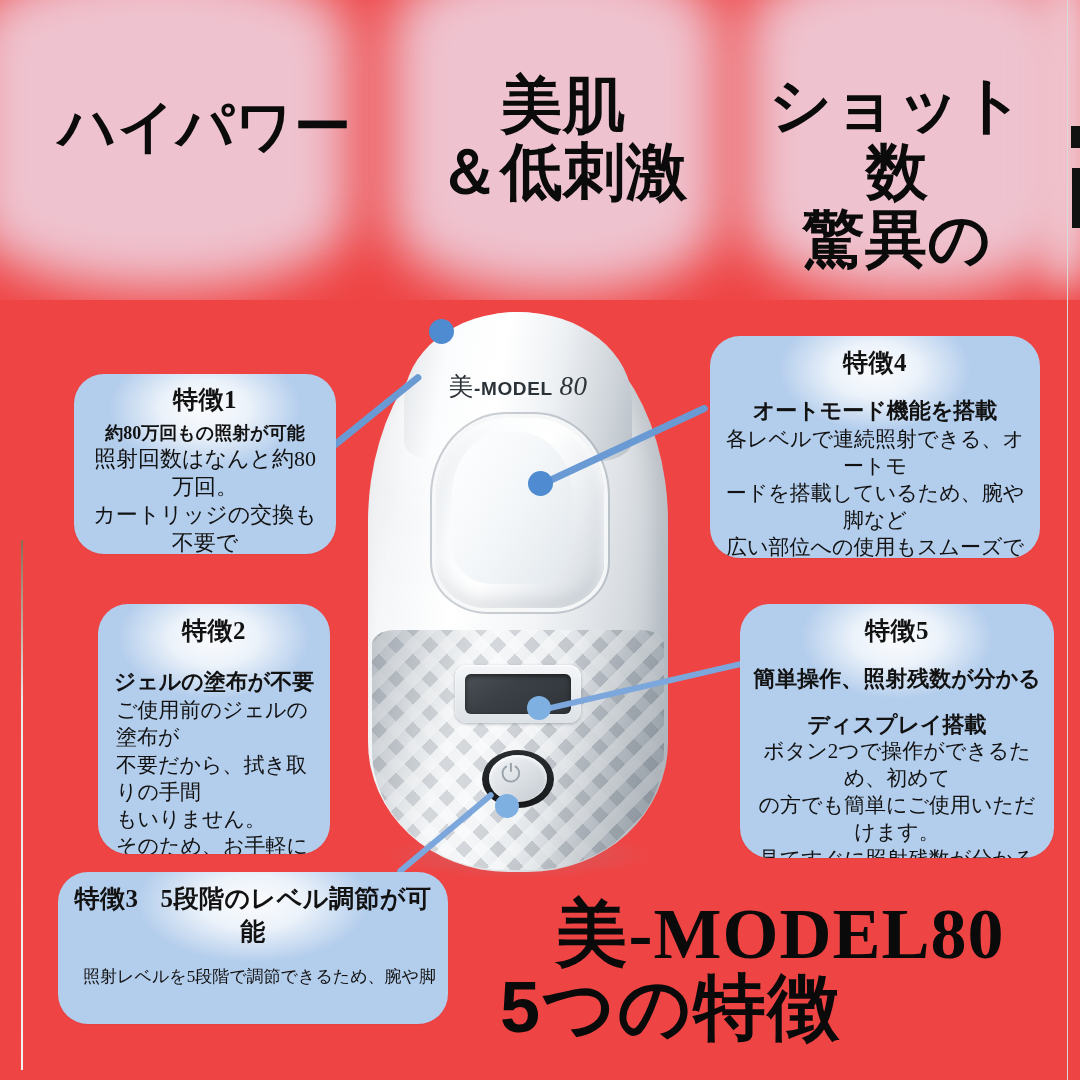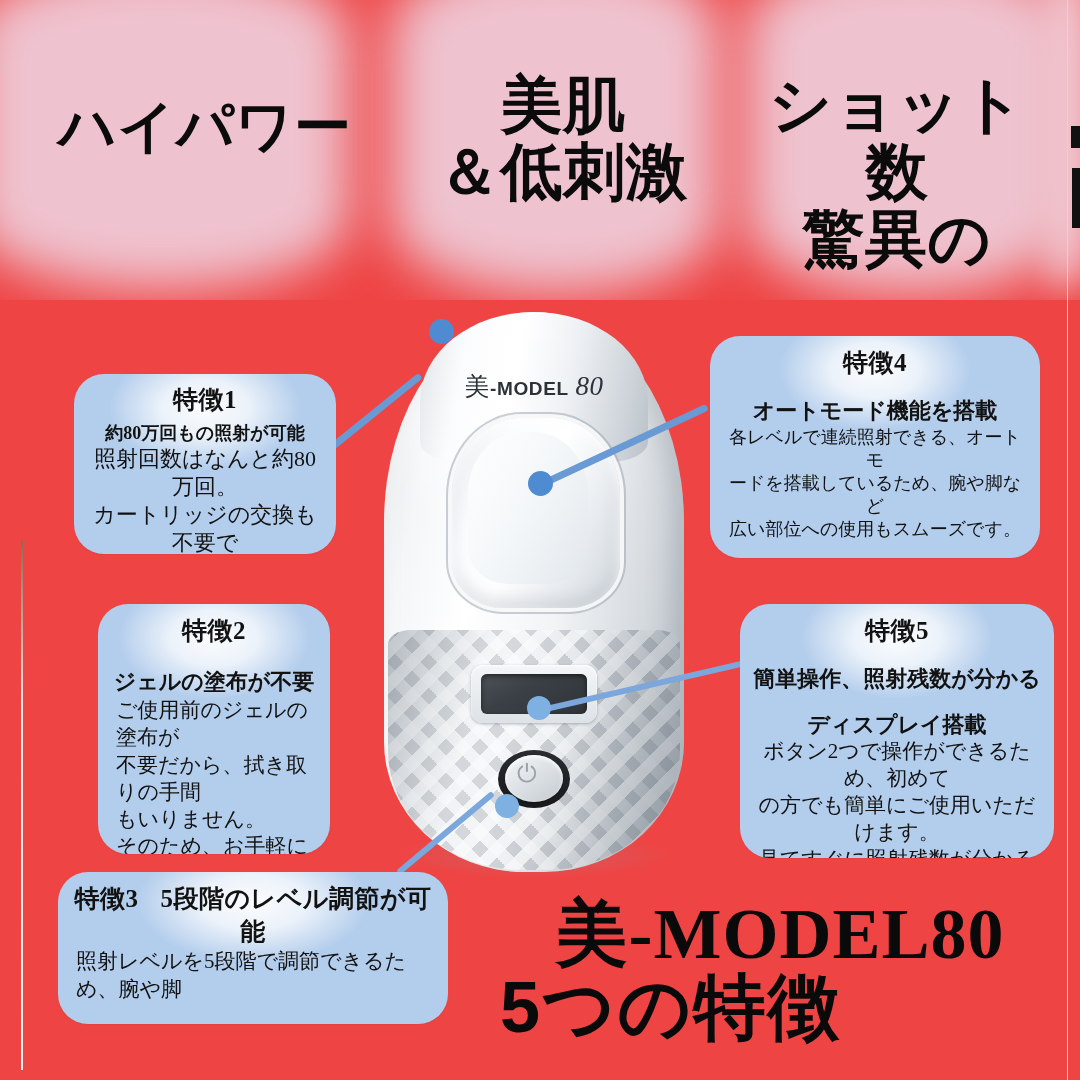--- a/index.html
+++ b/index.html
@@ -64,43 +64,43 @@
   #bubble2{left:98px;top:604px;width:232px;height:250px;}
   #bubble2 .inner{}
   #bubble2 .b-title{font-size:25px;}
   #bubble2 .b-head{font-size:22px;margin-top:20px;}
   #bubble2 .b-body{font-size:21px;line-height:1.3;text-align:left;padding-left:6px;}
 
   #bubble3{left:58px;top:872px;width:390px;height:152px;}
   #bubble3 .inner{padding-top:10px;}
   #bubble3 .b-title{font-size:25px;}
   #bubble3 .b-title .sp{display:inline-block;width:22px;}
-  #bubble3 .b-body{font-size:21px;line-height:1.32;text-align:left;padding-left:6px;}
+  #bubble3 .b-body{font-size:17px;line-height:1.32;text-align:right;padding-left:6px;margin-top:18px;}
 
   #bubble4{left:710px;top:336px;width:330px;height:222px;}
   #bubble4 .inner{}
   #bubble4 .b-title{font-size:25px;}
   #bubble4 .b-head{font-size:22px;margin-top:17px;}
-  #bubble4 .b-body{font-size:18px;line-height:1.28;}
+  #bubble4 .b-body{font-size:21px;line-height:1.28;}
 
   #bubble5{left:740px;top:604px;width:314px;height:254px;}
   #bubble5 .inner{padding-top:10px;}
   #bubble5 .b-title{font-size:25px;}
   #bubble5 .b-head{font-size:22px;margin-top:18px;line-height:1.26;}
   #bubble5 .b-body{font-size:21px;line-height:1.28;}
 
   
   #product-title{position:absolute;left:500px;top:898px;width:560px;color:#0a0a0a;
     font-family:"Liberation Serif","DejaVu Serif",serif;font-weight:bold;line-height:1.02;}
   #pt-l1{font-size:72px;text-align:center;letter-spacing:1px;}
   #pt-l2{font-size:72px;text-align:left;letter-spacing:2px;padding-right:6px;
     font-family:"Liberation Sans","DejaVu Sans",sans-serif;}
 
   
-  #device{position:absolute;left:384px;top:312px;width:300px;height:560px;}
+  #device{position:absolute;left:368px;top:312px;width:300px;height:560px;}
   .dev-body{position:absolute;left:0;top:0;width:300px;height:560px;
     border-radius:150px 150px 140px 140px / 210px 210px 130px 130px;
     background:
       radial-gradient(ellipse 60% 40% at 32% 16%,rgba(255,255,255,.95) 0%,rgba(255,255,255,0) 60%),
       linear-gradient(100deg,#d9dde1 0%,#f4f6f8 16%,#ffffff 34%,#f2f4f6 56%,#d3d8dd 80%,#b4bcc3 100%);
     box-shadow:inset -10px 0 26px rgba(120,130,140,.35), inset 10px 0 20px rgba(255,255,255,.7);
   }
   
   .dev-top{position:absolute;left:36px;top:0;width:228px;height:150px;
     border-radius:114px 114px 40px 40px / 90px 90px 20px 20px;

